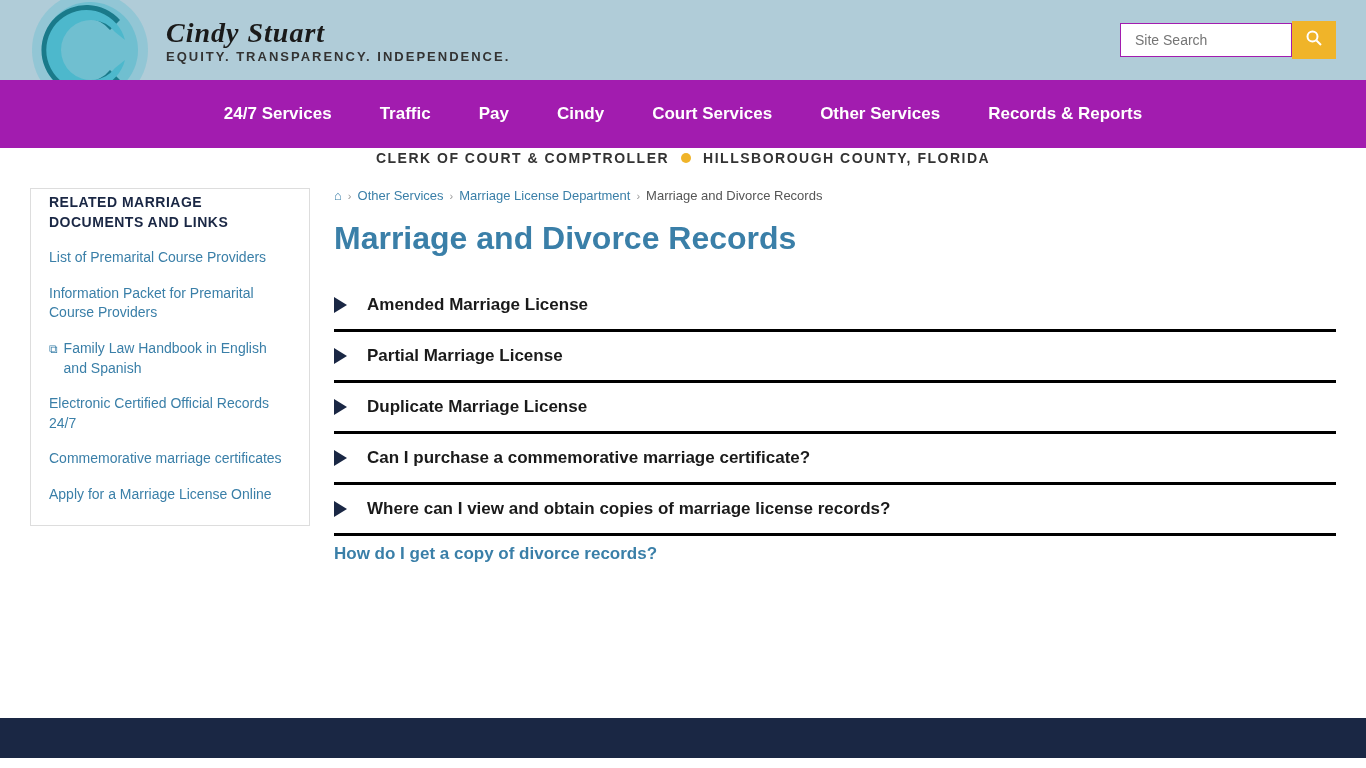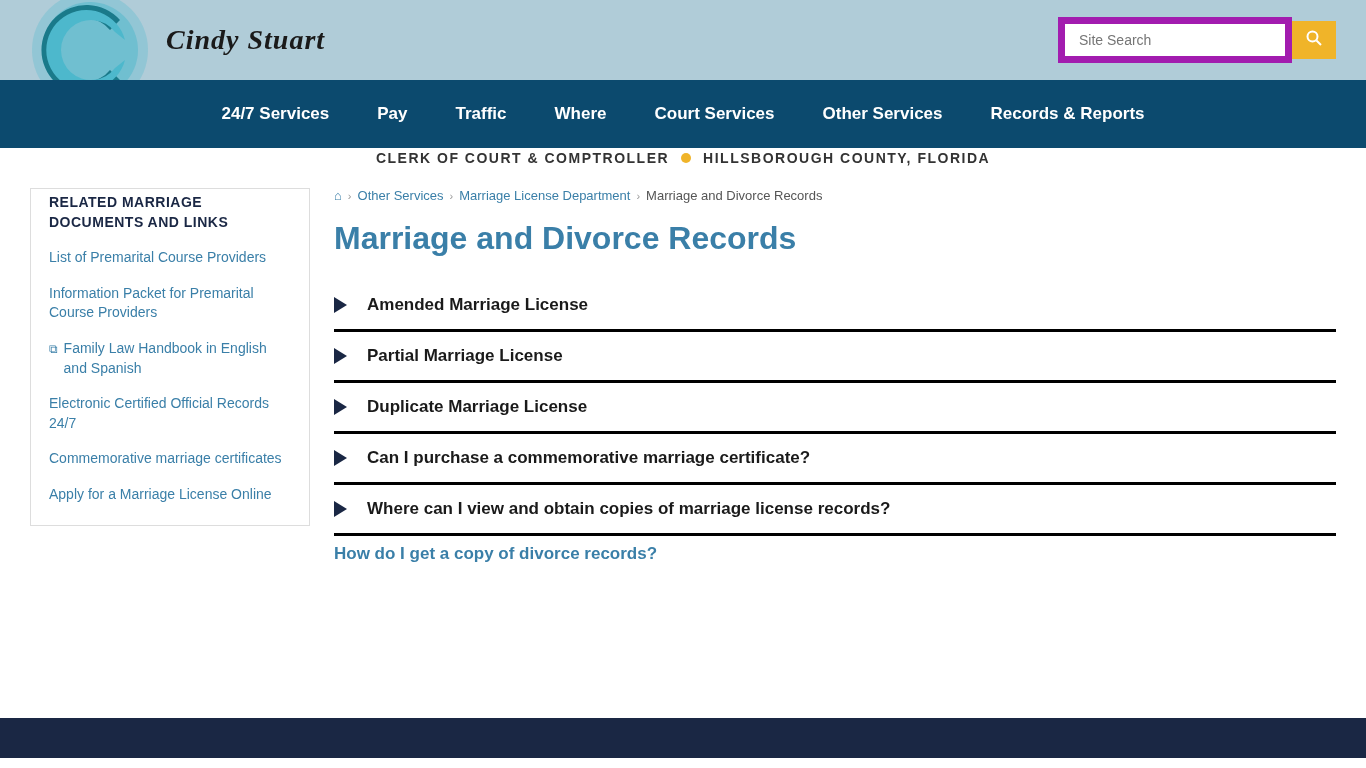--- a/index.html
+++ b/index.html
@@ -37,38 +37,38 @@
       letter-spacing: 2px;
       font-weight: bold;
     }
     .search-area {
       display: flex;
       align-items: center;
     }
     .search-input {
       padding: 8px 14px;
       font-size: 14px;
-      border: 7px solid #a21caf;
-      width: 234px;
+      border: 1px solid #a21caf;
+      width: 172px;
       color: #999;
       outline: none;
     }
     .search-btn {
       background: #f0b429;
       border: none;
       padding: 8px 14px;
       cursor: pointer;
       font-size: 16px;
       color: #fff;
       height: 38px;
     }
 
     
     .main-nav {
-      background: #0c4a6e;
+      background: #a21caf;
       display: flex;
       align-items: stretch;
       justify-content: center;
       height: 68px;
       position: relative;
       z-index: 5;
     }
     .nav-item {
       color: #fff;
       font-size: 17px;
@@ -242,38 +242,39 @@
       <svg width="120" height="120" viewBox="0 0 120 120" xmlns="http://www.w3.org/2000/svg">
         <circle cx="60" cy="60" r="58" fill="#4db8cc" opacity="0.3"></circle>
         <circle cx="60" cy="60" r="48" fill="#4db8cc" opacity="0.5"></circle>
 
         <path d="M90,30 A45,45 0 1,0 90,90 L80,80 A32,32 0 1,1 80,40 Z" fill="#1a7a8a"></path>
         <path d="M85,42 A30,30 0 1,0 85,78 L95,70 A40,40 0 1,1 95,50 Z" fill="#4db8cc"></path>
       </svg>
     </div>
     <div class="brand-text">
       <span class="brand-name">Cindy Stuart</span>
+      <span class="brand-tagline">EQUITY. TRANSPARENCY. INDEPENDENCE.</span>
     </div>
   </div>
   <div class="search-area">
     <input class="search-input" type="text" placeholder="Site Search" style="">
     <button class="search-btn">
       <svg width="16" height="16" viewBox="0 0 16 16" fill="white">
         <circle cx="6.5" cy="6.5" r="5" stroke="white" stroke-width="2" fill="none"></circle>
         <line x1="10.5" y1="10.5" x2="15" y2="15" stroke="white" stroke-width="2"></line>
       </svg>
     </button>
   </div>
 </div>
 
 <nav class="main-nav">
   <a class="nav-item">24/7 Services</a>
+  <a class="nav-item">Traffic</a>
   <a class="nav-item">Pay</a>
-  <a class="nav-item">Traffic</a>
-  <a class="nav-item">Where</a>
+  <a class="nav-item">Cindy</a>
   <a class="nav-item">Court Services</a>
   <a class="nav-item">Other Services</a>
   <a class="nav-item">Records &amp; Reports</a>
 </nav>
 
 <div class="subtitle-bar">
   <span>CLERK OF COURT &amp; COMPTROLLER</span>
   <span class="subtitle-dot"></span>
   <span>HILLSBOROUGH COUNTY, FLORIDA</span>
 </div>

